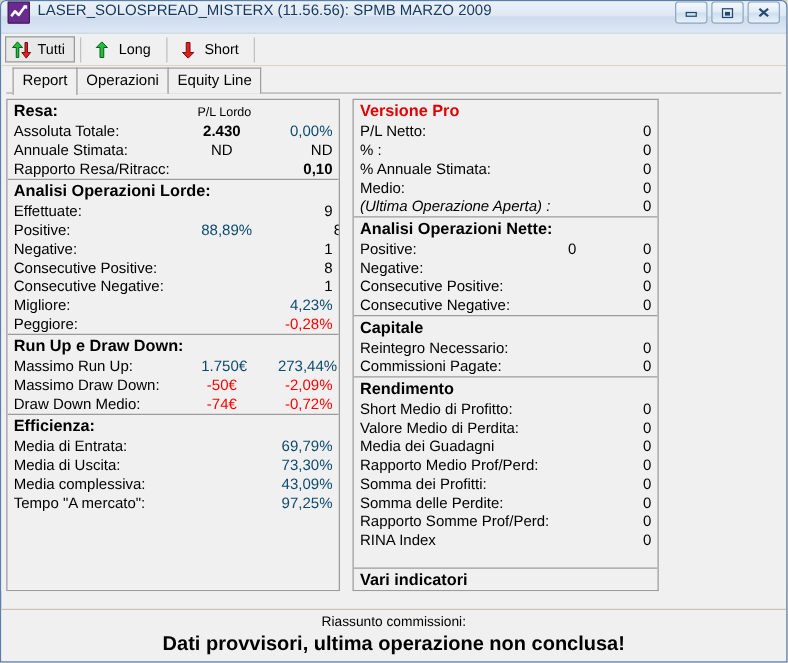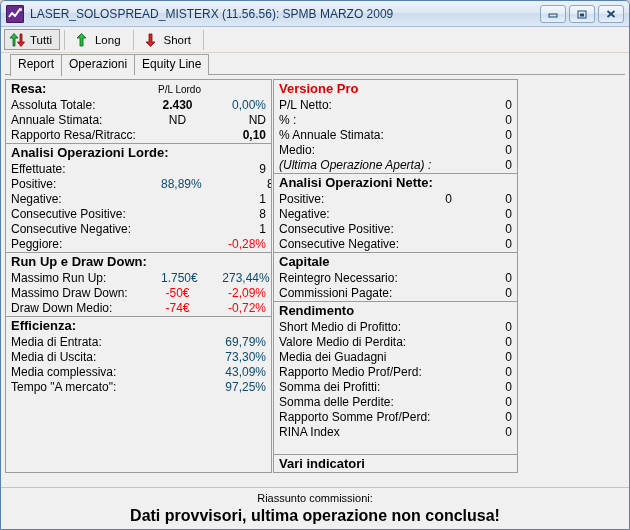--- a/index.html
+++ b/index.html
@@ -29,21 +29,21 @@
     overflow: hidden;
   }
 
   
   .titlebar {
     height: 26px;
     flex: 0 0 26px;
     background: linear-gradient(to bottom, #eaf1f8 0%, #dfe9f4 45%, #cddcec 50%, #dce8f6 100%);
     border-bottom: 1px solid #a9bcd0;
     display: flex;
-    align-items: center;
+    align-items: flex-start;
     padding: 0 2px 0 5px;
     box-sizing: border-box;
     border-radius: 4px 4px 0 0;
   }
   .app-icon {
     width: 16px; height: 16px;
     flex: 0 0 16px;
     background: #6a2b8f;
     border: 1px solid #3f1a56;
     border-radius: 1px;
@@ -155,21 +155,21 @@
   }
 
   
   .content {
     flex: 1 1 auto;
     position: relative;
     background: #f0f0f0;
     padding: 4px 4px 0 4px;
     box-sizing: border-box;
     display: flex;
-    gap: 1px;
+    gap: 10px;
     overflow: hidden;
   }
   .panel {
     background: #f0f0f0;
     border: 1px solid #9c9c9c;
     box-sizing: border-box;
     overflow: hidden;
     position: relative;
   }
   .panel-left { flex: 0 0 267px; }
@@ -380,20 +380,25 @@
           <span class="lbl">Consecutive Positive:</span>
           <span class="mid"></span>
           <span class="val">8</span>
         </div>
         <div class="row">
           <span class="lbl">Consecutive Negative:</span>
           <span class="mid"></span>
           <span class="val">1</span>
         </div>
         <div class="row">
+          <span class="lbl">Migliore:</span>
+          <span class="mid"></span>
+          <span class="val green">4,23%</span>
+        </div>
+        <div class="row">
           <span class="lbl">Peggiore:</span>
           <span class="mid"></span>
           <span class="val red">-0,28%</span>
         </div>
       </div>
 
       <div class="group">
         <div class="grp-title">Run Up e Draw Down:</div>
         <div class="row">
           <span class="lbl">Massimo Run Up:</span>

